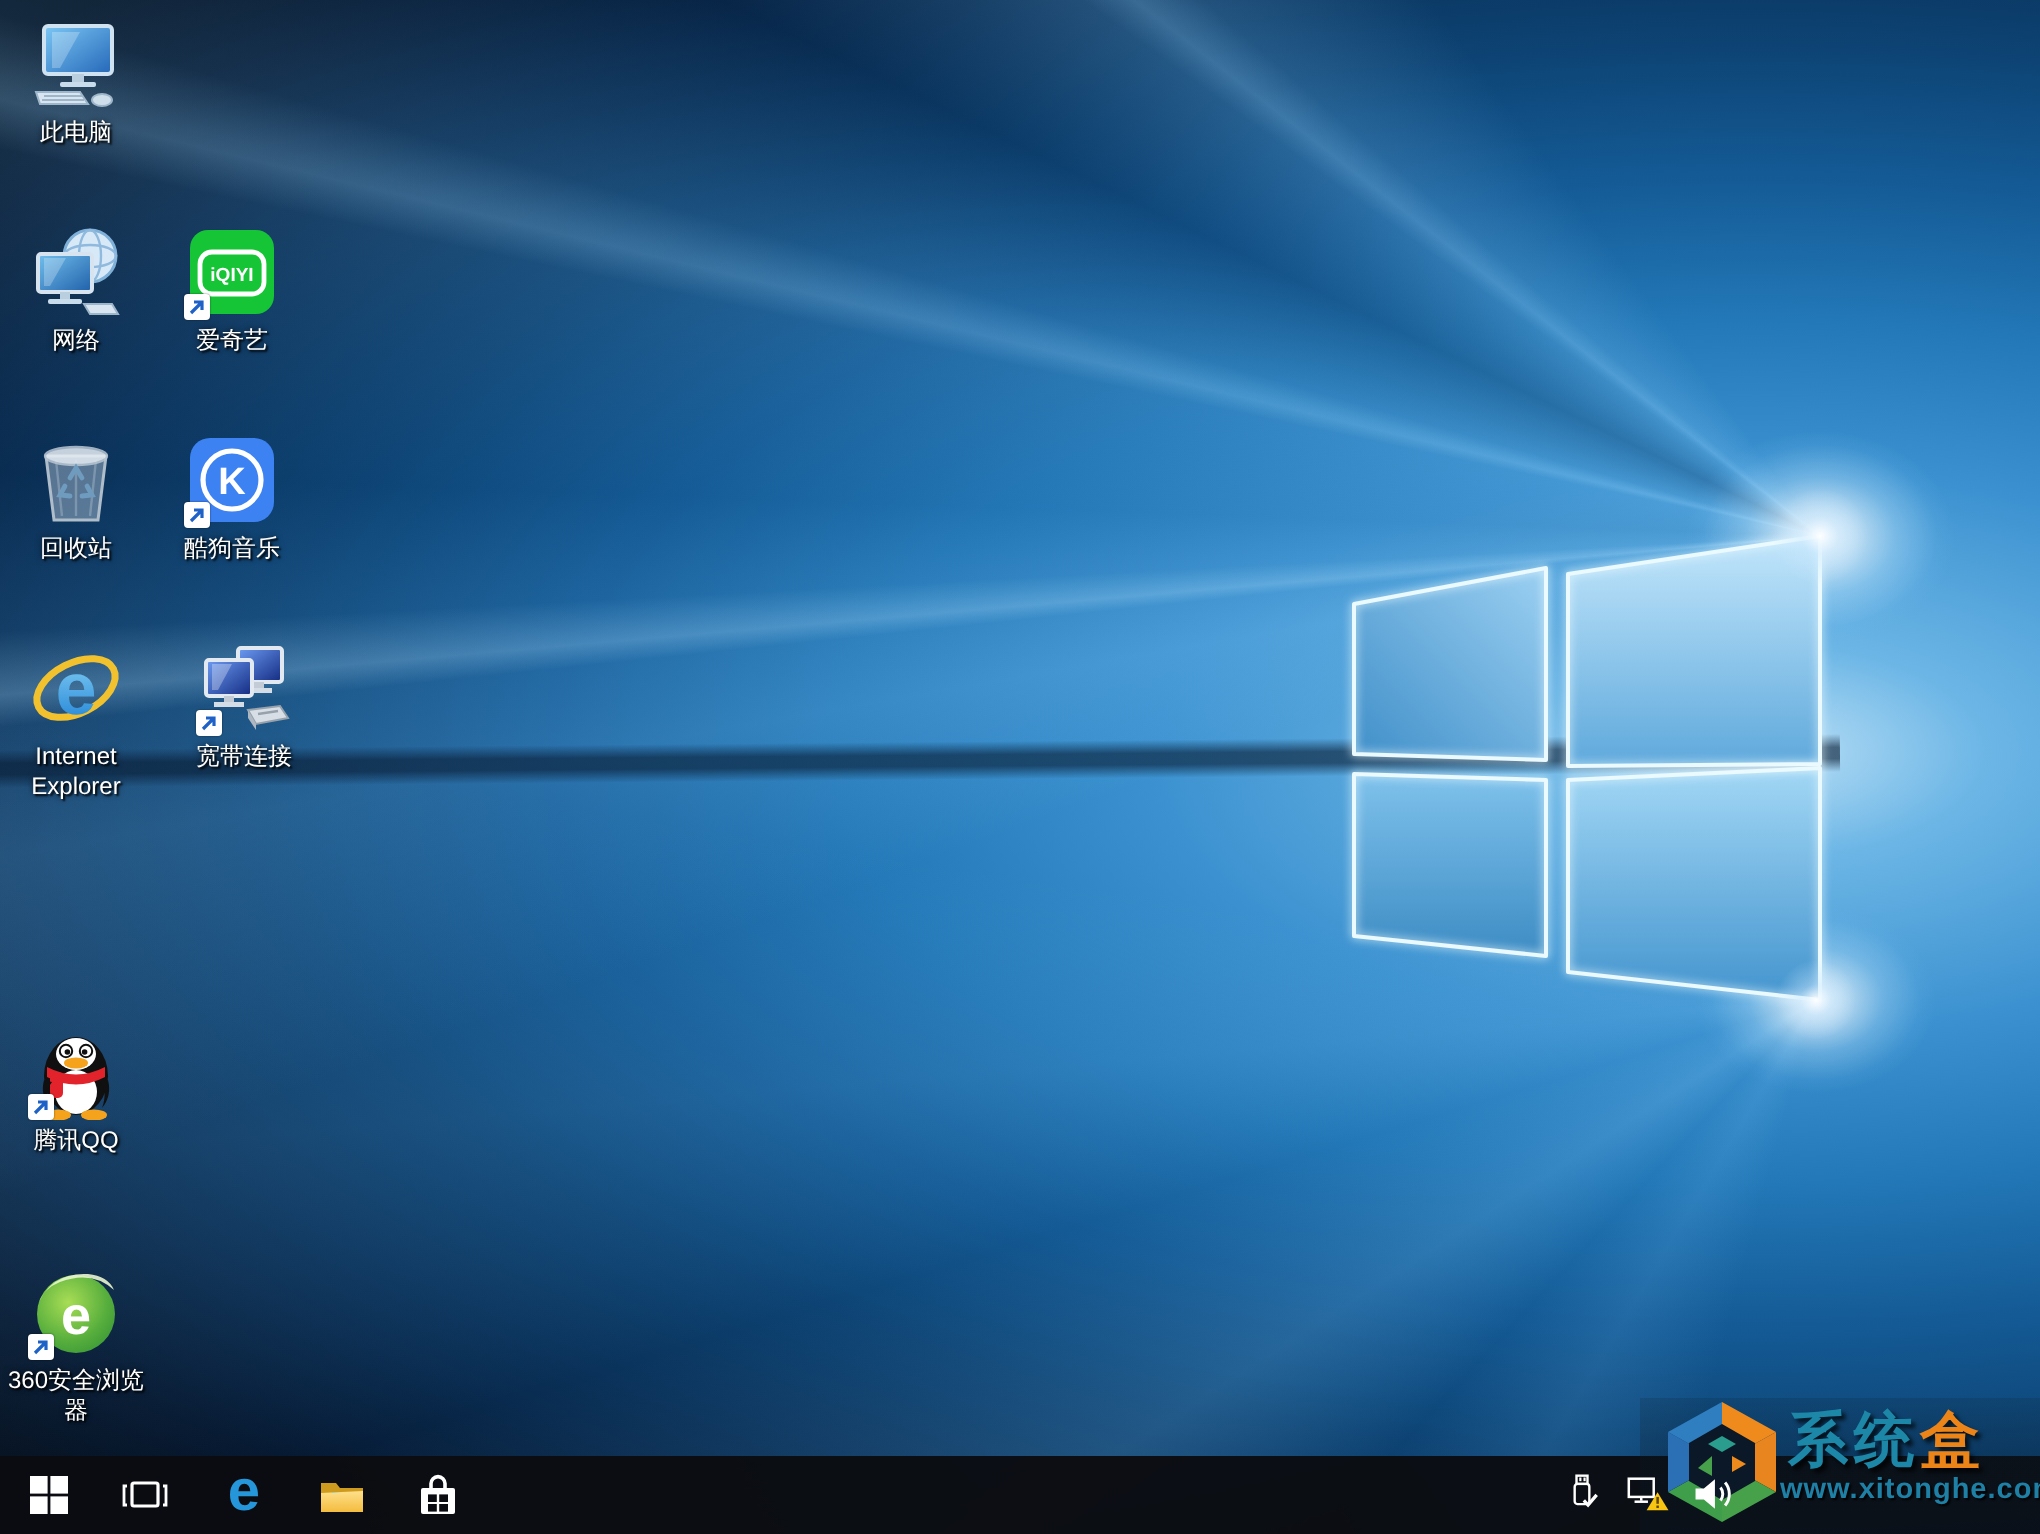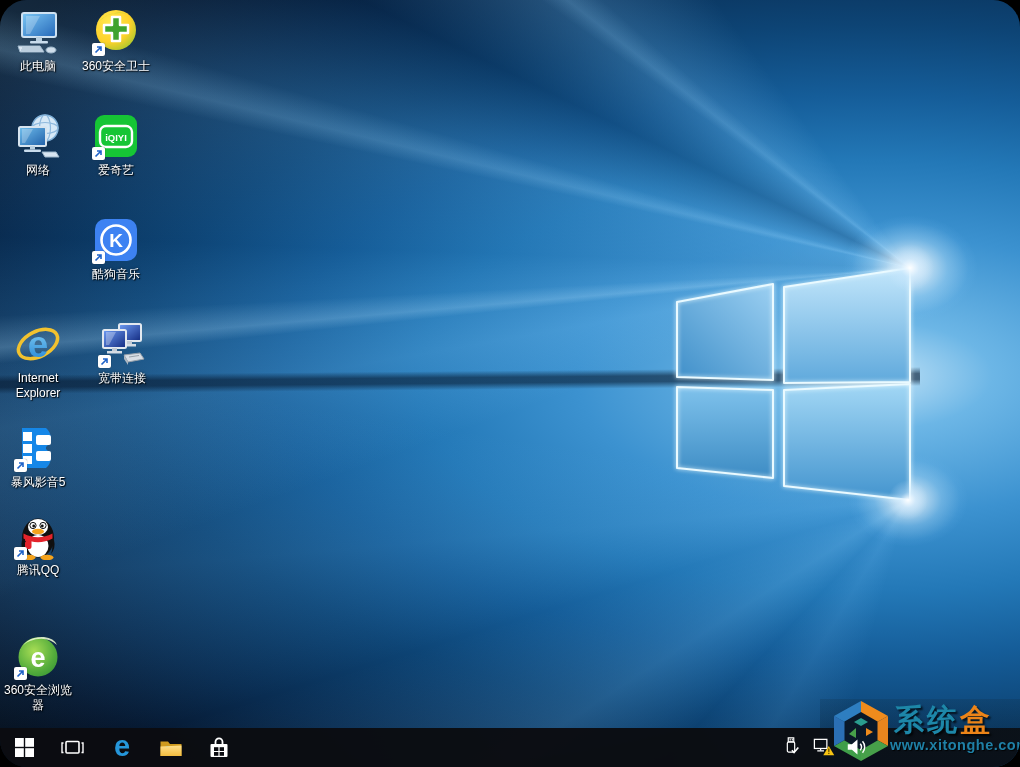--- a/index.html
+++ b/index.html
@@ -1,17 +1,17 @@
 <!DOCTYPE html>
 <html><head>
 <meta charset="utf-8">
 <style>
   * { margin:0; padding:0; box-sizing:border-box; }
   body { font-family: "Liberation Sans", "DejaVu Sans", sans-serif; background:#000; }
-  .screen { position:relative; width:1020px; height:767px; overflow:hidden; background:#04101e;border-radius:27px; }
+  .screen { position:relative; width:1020px; height:767px; overflow:hidden; background:#04101e; }
 
   
   .wallpaper {
     position:absolute; inset:0;
     background:
       radial-gradient(90px 70px at 910px 268px, rgba(255,255,255,0.95), rgba(195,232,255,0.38) 42%, rgba(120,190,240,0.12) 65%, transparent 75%),
       radial-gradient(80px 62px at 908px 500px, rgba(255,255,255,0.9), rgba(195,232,255,0.32) 42%, rgba(120,190,240,0.1) 65%, transparent 75%),
       conic-gradient(from 250deg at 910px 268px,
         transparent 0deg, rgba(130,200,248,0.20) 10deg, rgba(20,70,120,0.05) 22deg,
         rgba(120,195,245,0.17) 34deg, rgba(6,30,62,0.22) 46deg,
@@ -142,44 +142,20 @@
         <rect x="16" y="33" width="18" height="2.5" rx="1" fill="#c9dcec"></rect>
         <polygon points="4,38 26,38 30,44 6,44" fill="#d9e6f2" stroke="#9db6ca" stroke-width="1"></polygon>
         <line x1="8" y1="40" x2="27" y2="40" stroke="#9db6ca" stroke-width="1"></line>
         <line x1="7" y1="42" x2="28" y2="42" stroke="#9db6ca" stroke-width="1"></line>
         <ellipse cx="37" cy="42" rx="5" ry="3" fill="#cfdeeb" stroke="#9db6ca" stroke-width="1"></ellipse>
       </svg>
     </div>
     <div class="dlabel">此电脑</div>
   </div>
 
-  <div class="dicon" style="left:78px;top:2px">
-    <div class="art">
-      <svg width="48" height="48" viewBox="0 0 48 48">
-        <defs>
-            <radialGradient id="sg360" cx="0.35" cy="0.3" r="0.9">
-          <stop offset="0" stop-color="#ffe84f"></stop>
-              <stop offset="0.55" stop-color="#ffd22b"></stop>
-              <stop offset="1" stop-color="#86c22e"></stop>
-            </radialGradient>
-          </defs>
-        <circle cx="24" cy="22" r="20" fill="url(#sg360)"></circle>
-        <path d="M6,14 Q18,2 36,6 Q26,2 14,8 Z" fill="#a8d43a" opacity="0.8"></path>
-        <g fill="#3fa32e" stroke="#ffffff" stroke-width="2.5" stroke-linejoin="round">
-          <path d="M20,9 h8 v8 h8 v8 h-8 v8 h-8 v-8 h-8 v-8 h8 z"></path>
-        </g>
-      </svg>
-      <span class="sc-arrow">
-        <svg width="13" height="13" viewBox="0 0 13 13">
-            <path d="M3.5,9.5 L8.5,4.5 M5,4 h4 v4" stroke="#1e62c8" stroke-width="1.6" fill="none"></path>
-          </svg>
-      </span>
-    </div>
-    <div class="dlabel">360安全卫士</div>
-  </div>
 
   <div class="dicon" style="left:0;top:106px">
     <div class="art">
       <svg width="48" height="48" viewBox="0 0 48 48">
         <defs>
             <linearGradient id="netscr" x1="0" y1="0" x2="1" y2="1">
           <stop offset="0" stop-color="#73c1ef"></stop>
               <stop offset="1" stop-color="#1f5fa8"></stop>
             </linearGradient>
           </defs>
@@ -205,20 +181,35 @@
       </svg>
       <span class="sc-arrow">
         <svg width="13" height="13" viewBox="0 0 13 13">
             <path d="M3.5,9.5 L8.5,4.5 M5,4 h4 v4" stroke="#1e62c8" stroke-width="1.6" fill="none"></path>
           </svg>
       </span>
     </div>
     <div class="dlabel">爱奇艺</div>
   </div>
 
+  <div class="dicon" style="left:0;top:210px">
+    <div class="art">
+      <svg width="48" height="48" viewBox="0 0 48 48">
+        <path d="M9,12 L13,44 L35,44 L39,12 Z" fill="rgba(205,221,235,0.4)" stroke="#aebdc9" stroke-width="1.5"></path>
+        <path d="M14,14 L17,42 M24,14 L24,42 M34,14 L31,42" stroke="rgba(160,180,198,0.5)" stroke-width="1.2" fill="none"></path>
+        <ellipse cx="24" cy="12" rx="15.5" ry="4.5" fill="#e6edf4" opacity="0.85" stroke="#b9c6d2" stroke-width="1.2"></ellipse>
+        <g stroke="#6f9cbe" stroke-width="2.4" fill="none" stroke-linecap="round">
+          <path d="M21,23 l3,-5 l3,5"></path>
+          <path d="M29.5,27 l2.5,4.5 l-5,0.5"></path>
+          <path d="M18.5,27 l-2.5,4.5 l5,0.5"></path>
+        </g>
+      </svg>
+    </div>
+    <div class="dlabel">回收站</div>
+  </div>
 
   <div class="dicon" style="left:78px;top:210px">
     <div class="art">
       <svg width="48" height="48" viewBox="0 0 48 48">
         <rect x="3" y="3" width="42" height="42" rx="10" fill="#3d82f2"></rect>
         <circle cx="24" cy="24" r="14.5" fill="none" stroke="#ffffff" stroke-width="2.6"></circle>
         <text x="24" y="31" text-anchor="middle" font-family="Liberation Sans, sans-serif" font-size="19" font-weight="bold" fill="#ffffff">K</text>
       </svg>
       <span class="sc-arrow">
         <svg width="13" height="13" viewBox="0 0 13 13">
@@ -267,38 +258,20 @@
       </svg>
       <span class="sc-arrow">
         <svg width="13" height="13" viewBox="0 0 13 13">
             <path d="M3.5,9.5 L8.5,4.5 M5,4 h4 v4" stroke="#1e62c8" stroke-width="1.6" fill="none"></path>
           </svg>
       </span>
     </div>
     <div class="dlabel">宽带连接</div>
   </div>
 
-  <div class="dicon" style="left:0;top:418px">
-    <div class="art">
-      <svg width="48" height="48" viewBox="0 0 48 48">
-        <path d="M8,4 h24 a12,12 0 0 1 0,19 a12,12 0 0 1 0,2 a12,12 0 0 1 0,19 h-24 z" fill="#1587e8"></path>
-        <rect x="9" y="8" width="9" height="9" fill="#ffffff"></rect>
-        <rect x="9" y="20" width="9" height="9" fill="#ffffff"></rect>
-        <rect x="9" y="32" width="9" height="8" fill="#ffffff"></rect>
-        <rect x="22" y="11" width="15" height="10" rx="2" fill="#ffffff"></rect>
-        <rect x="22" y="27" width="15" height="10" rx="2" fill="#ffffff"></rect>
-      </svg>
-      <span class="sc-arrow">
-        <svg width="13" height="13" viewBox="0 0 13 13">
-            <path d="M3.5,9.5 L8.5,4.5 M5,4 h4 v4" stroke="#1e62c8" stroke-width="1.6" fill="none"></path>
-          </svg>
-      </span>
-    </div>
-    <div class="dlabel">暴风影音5</div>
-  </div>
 
   <div class="dicon" style="left:0;top:506px">
     <div class="art">
       <svg width="48" height="48" viewBox="0 0 48 48">
         <ellipse cx="24" cy="26" rx="16" ry="19.5" fill="#101010"></ellipse>
         <ellipse cx="24" cy="15" rx="10" ry="8" fill="#ffffff"></ellipse>
         <ellipse cx="24" cy="34" rx="10.5" ry="11" fill="#ffffff"></ellipse>
         <circle cx="19" cy="13.5" r="3.1" fill="#ffffff" stroke="#101010" stroke-width="1"></circle>
         <circle cx="29" cy="13.5" r="3.1" fill="#ffffff" stroke="#101010" stroke-width="1"></circle>
         <circle cx="19.7" cy="14" r="1.4" fill="#101010"></circle>

